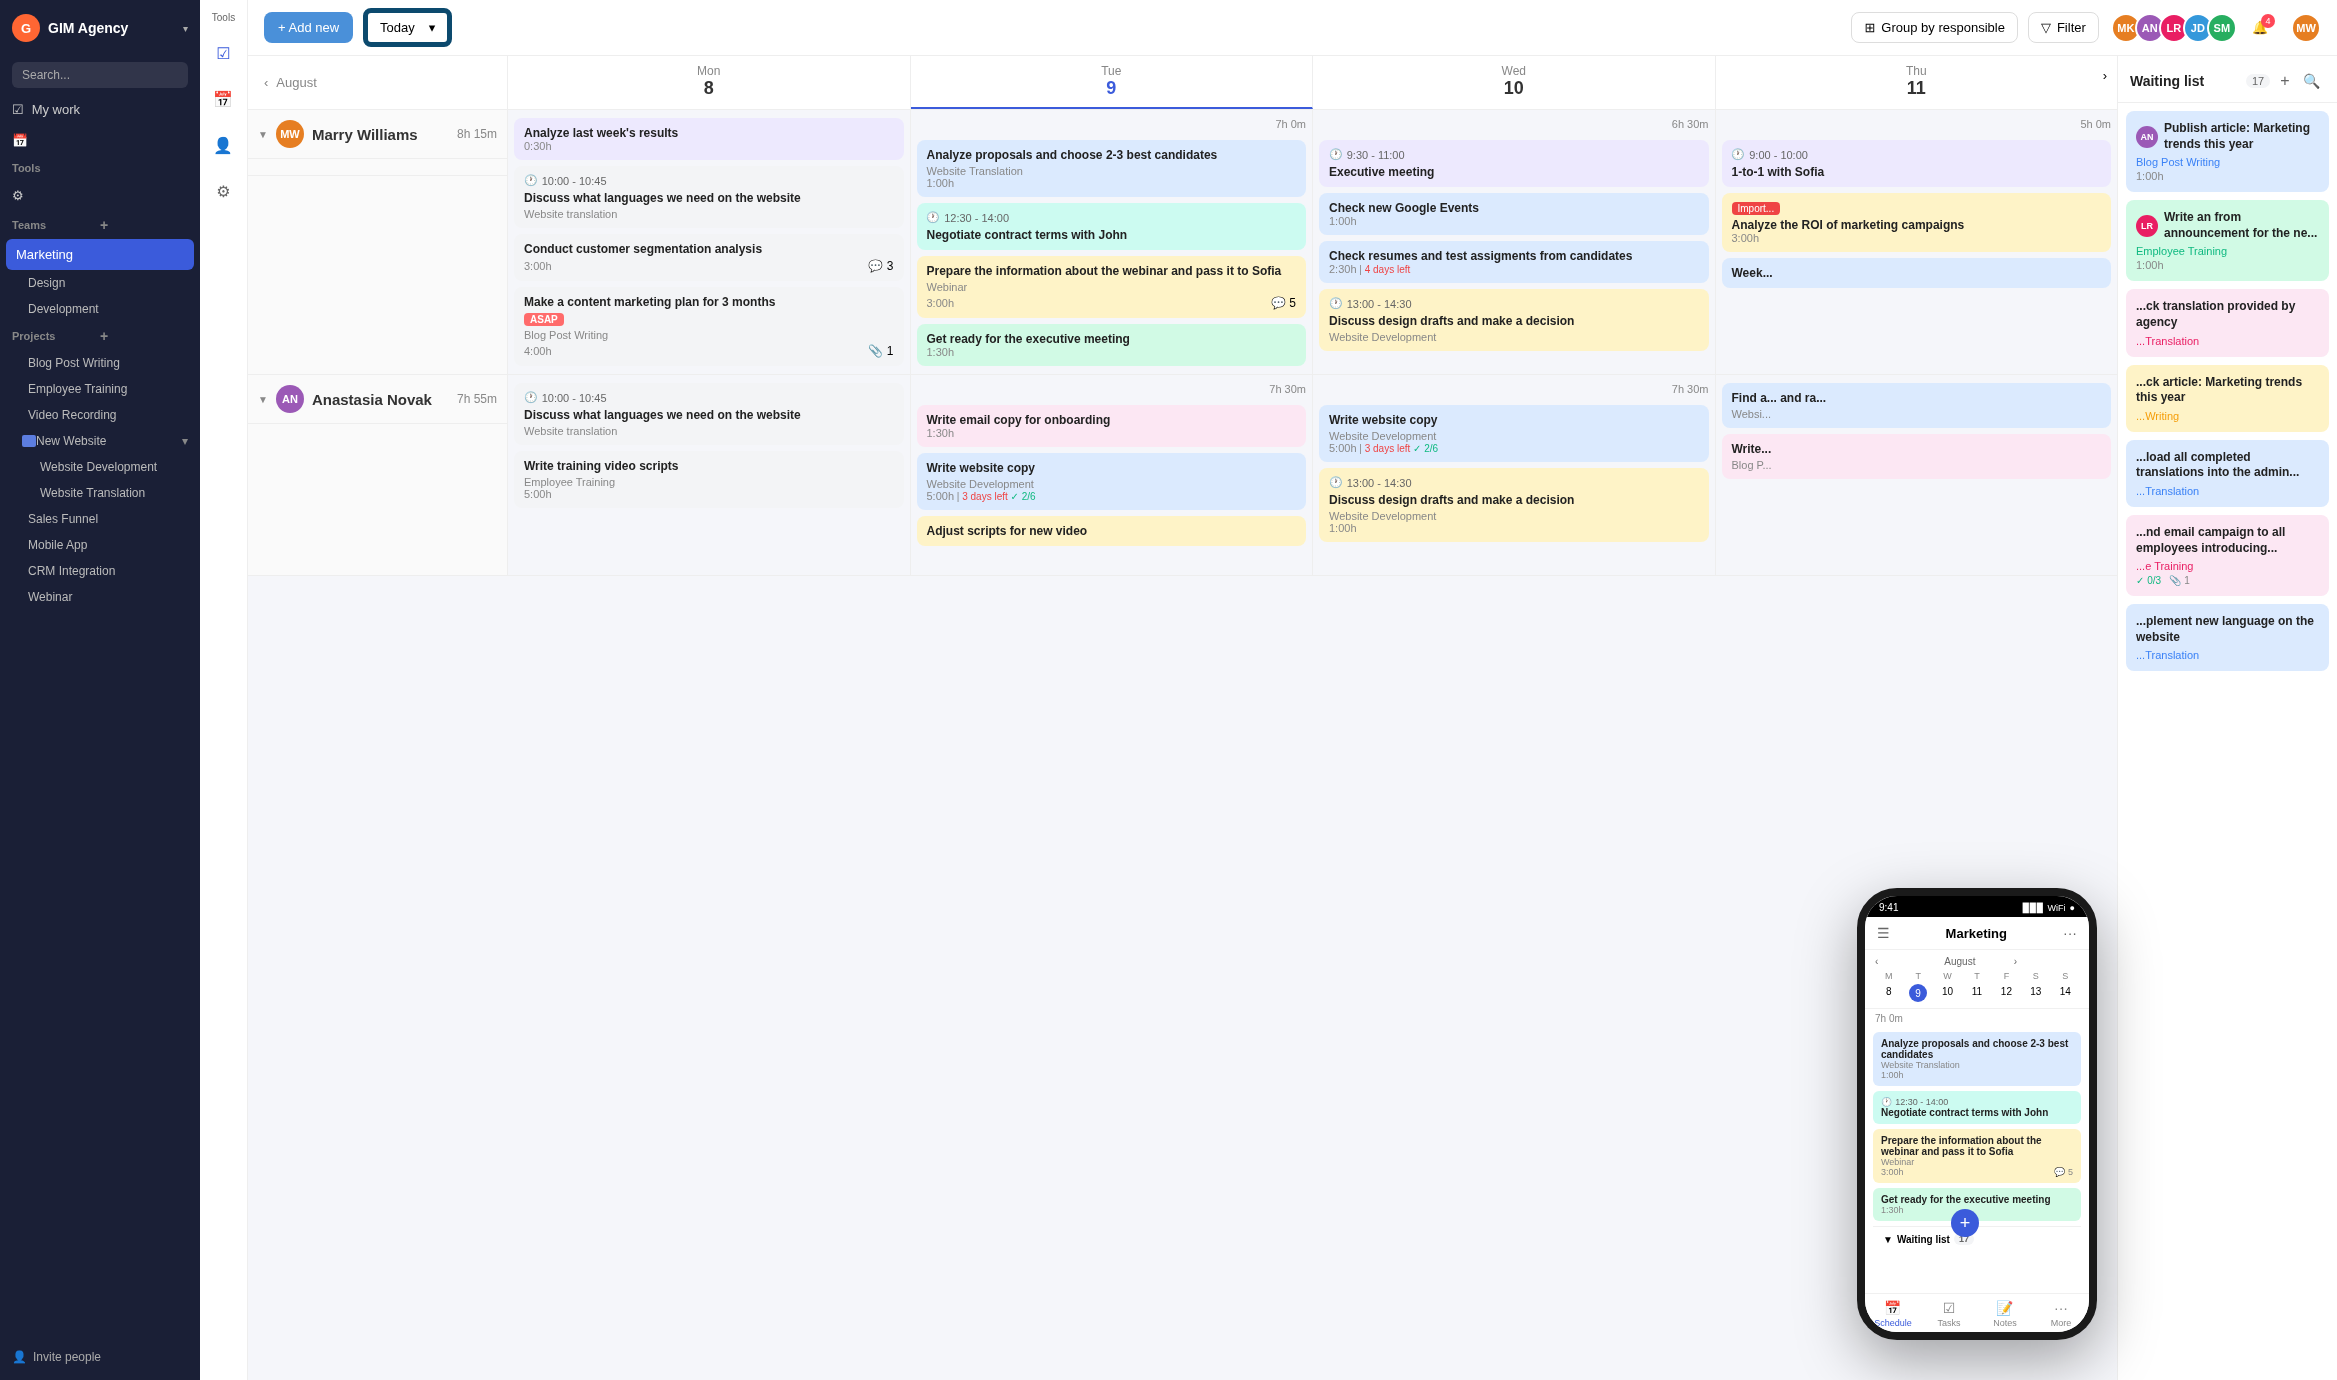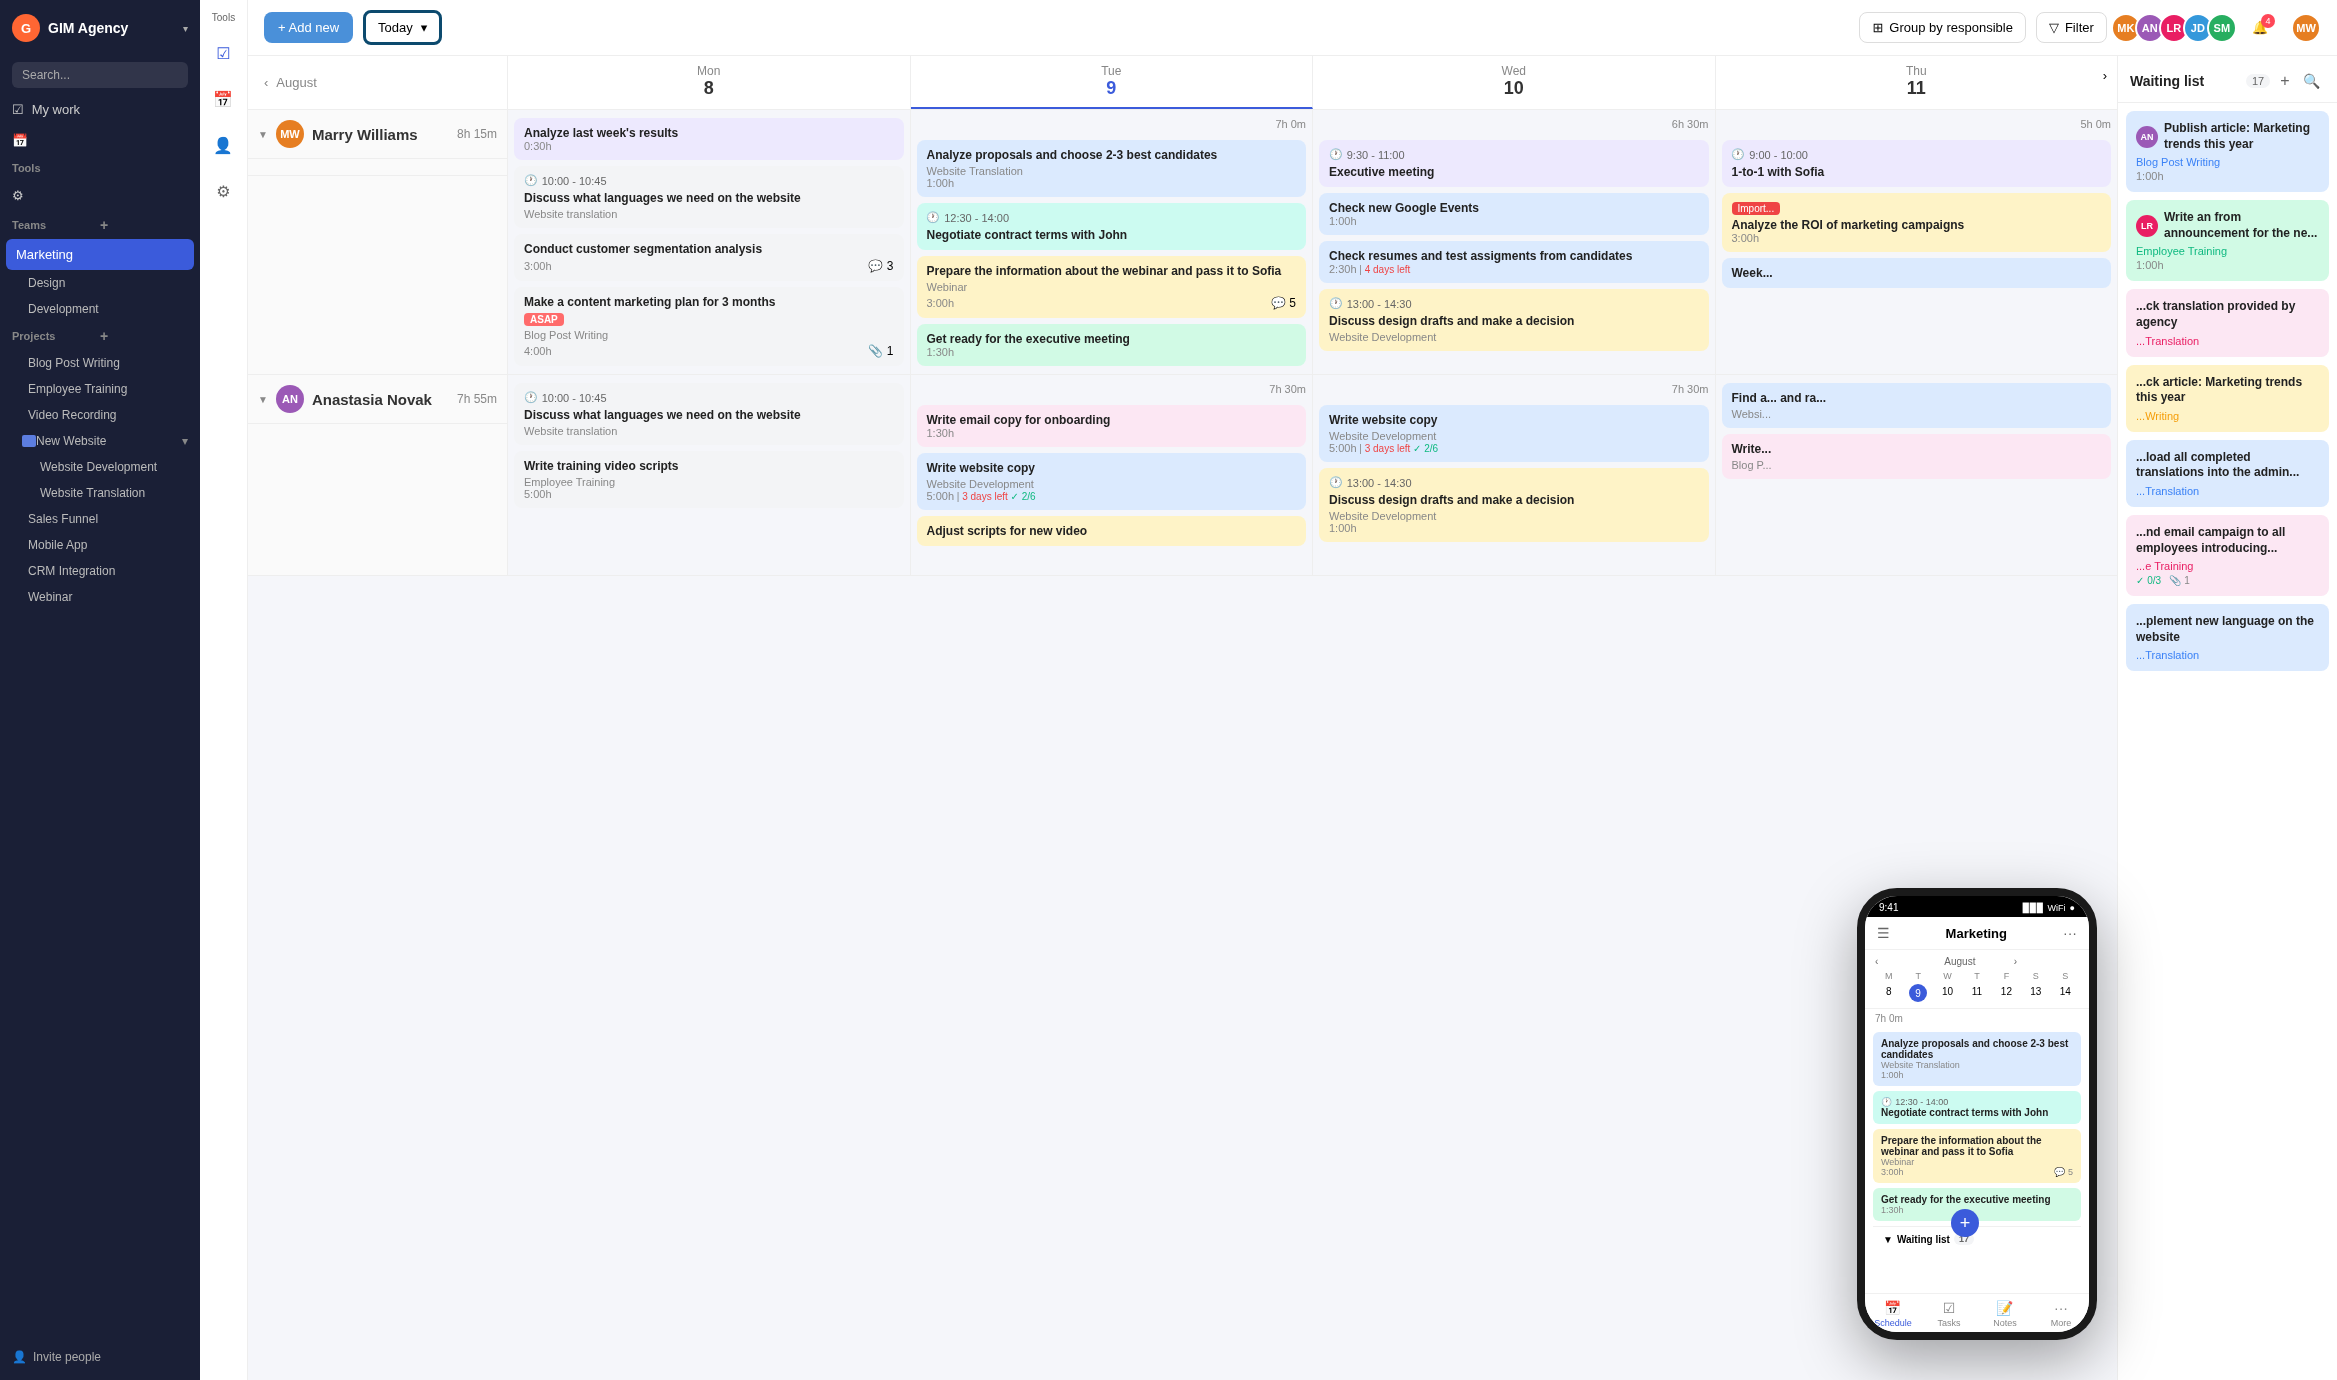--- a/index.html
+++ b/index.html
@@ -28,25 +28,25 @@
     
     .main { flex: 1; display: flex; flex-direction: column; overflow: hidden; position: relative; }
     .tools-icon { width: 32px; height: 32px; display: flex; align-items: center; justify-content: center; border-radius: 6px; cursor: pointer; color: #666; font-size: 16px; }
     .tools-icon.active { color: #3b5bdb; }
     .tools-label { font-size: 10px; color: #666; }
     .tools-column { background: #fff; border-right: 1px solid #eee; display: flex; flex-direction: column; align-items: center; padding: 12px 6px; gap: 14px; width: 48px; flex-shrink: 0; }
 
     
     .header { background: #fff; border-bottom: 1px solid #eee; display: flex; align-items: center; padding: 8px 16px; gap: 10px; height: 56px; }
     .add-new-btn { background: #4a90d9; color: #fff; border: none; border-radius: 8px; padding: 8px 14px; font-size: 13px; font-weight: 500; cursor: pointer; display: flex; align-items: center; gap: 6px; }
-    .today-btn { border: 3px solid #0c4a6e; border-radius: 8px; padding: 7px 12px; background: #fff; cursor: pointer; font-size: 13px; display: flex; align-items: center; gap: 8px; }
+    .today-btn { border: 5px solid #0c4a6e; border-radius: 8px; padding: 7px 12px; background: #fff; cursor: pointer; font-size: 13px; display: flex; align-items: center; gap: 14px; }
     .header-spacer { flex: 1; }
     .group-btn { display: flex; align-items: center; gap: 6px; padding: 7px 12px; border: 1px solid #ddd; border-radius: 8px; cursor: pointer; font-size: 13px; background: #fff; }
     .filter-btn { display: flex; align-items: center; gap: 6px; padding: 7px 12px; border: 1px solid #ddd; border-radius: 8px; cursor: pointer; font-size: 13px; background: #fff; }
-    .avatars { display: flex; }
+    .avatars { display: flex; margin-left: 8px; }
     .avatar { width: 30px; height: 30px; border-radius: 50%; border: 2px solid #fff; margin-left: -6px; display: flex; align-items: center; justify-content: center; font-size: 11px; font-weight: 600; color: #fff; }
     .notif-btn { position: relative; padding: 6px; cursor: pointer; }
     .notif-badge { position: absolute; top: 0; right: 0; background: #ff4757; color: #fff; font-size: 9px; border-radius: 50%; width: 14px; height: 14px; display: flex; align-items: center; justify-content: center; }
 
     
     .calendar-outer { flex: 1; display: flex; overflow: hidden; }
     .calendar-main { flex: 1; display: flex; flex-direction: column; overflow: hidden; }
     .person-avatar { width: 28px; height: 28px; border-radius: 50%; display: flex; align-items: center; justify-content: center; font-size: 11px; font-weight: 600; color: #fff; flex-shrink: 0; }
     .person-name { font-size: 15px; font-weight: 600; color: #333; }
     .person-hours { font-size: 12px; color: #888; margin-left: auto; }

